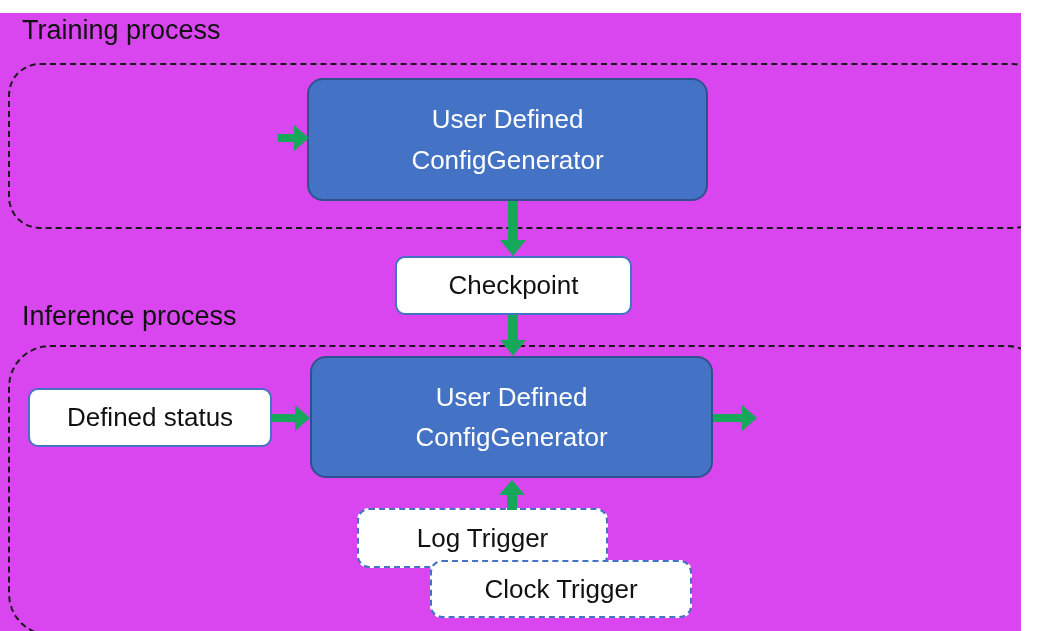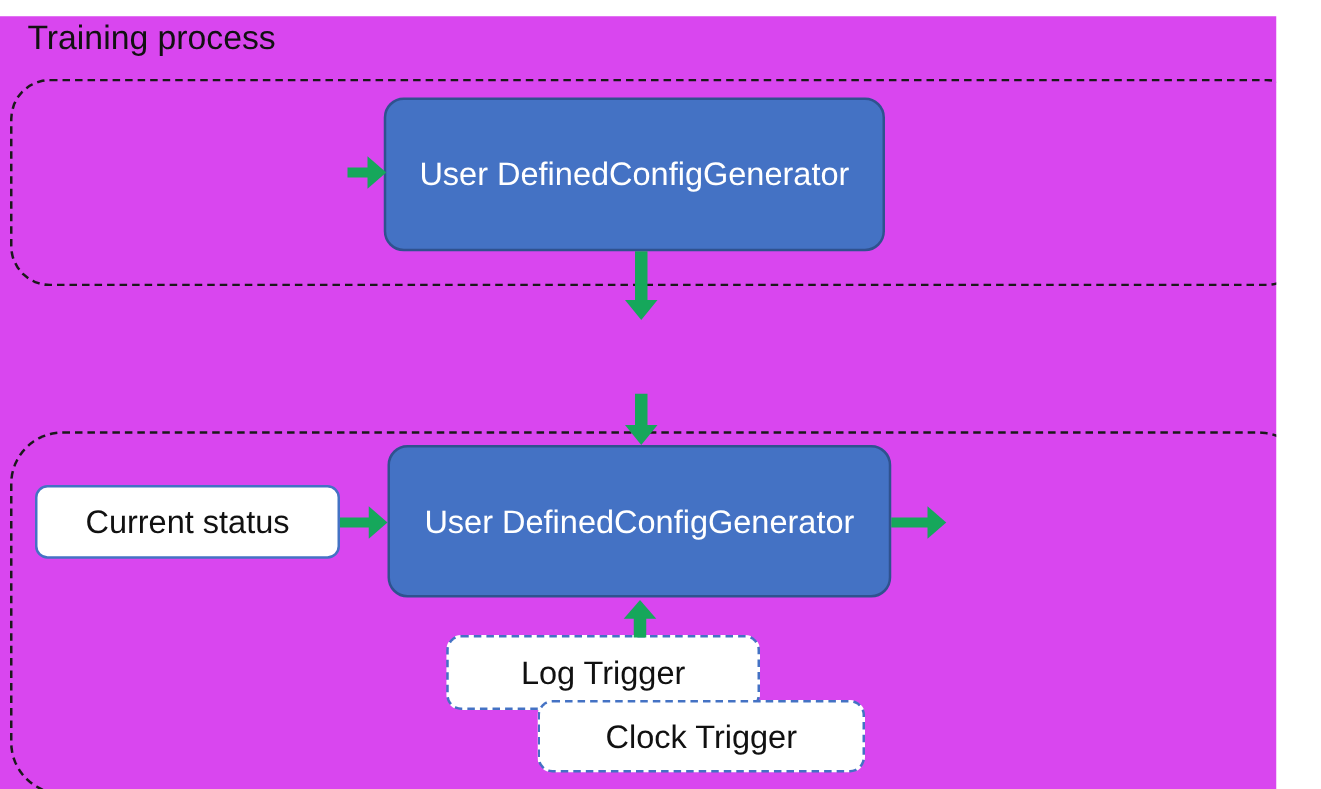--- a/index.html
+++ b/index.html
@@ -39,21 +39,21 @@
     color: #111111;
     white-space: nowrap;
     box-sizing: border-box;
   }
   .blue-box {
     position: absolute;
     background: #4472C4;
     border: 2px solid #2F528F;
     border-radius: 16px;
     display: flex;
-    flex-direction: row;
+    flex-direction: column;
     align-items: center;
     justify-content: center;
     color: #ffffff;
     font-size: 26px;
     line-height: 1.55;
     box-sizing: border-box;
     text-align: center;
   }
   .trigger-box {
     position: absolute;
@@ -126,30 +126,32 @@
   <div class="arrow right" style="left:278px; top:112px; width:31px; height:26px;">
     <span class="shaft" style="width:18px;"></span>
     <span class="head" style="left:16px;"></span>
   </div>
 
   <div class="arrow down" style="left:500px; top:188px; width:26px; height:55px;">
     <span class="shaft" style="height:40px;"></span>
     <span class="head" style="top:39px;"></span>
   </div>
 
+  <div class="white-box" style="left:395px; top:243px; width:237px; height:59px;">Checkpoint</div>
 
   <div class="arrow down" style="left:500px; top:302px; width:26px; height:41px;">
     <span class="shaft" style="height:26px;"></span>
     <span class="head" style="top:25px;"></span>
   </div>
 
+  <div class="section-title" style="left:22px; top:288px;">Inference process</div>
 
   <div class="dashed-container" style="left:8px; top:332px; width:1037px; height:287px; border-radius:42px;"></div>
 
-  <div class="white-box" style="left:28px; top:375px; width:244px; height:59px;">Current status</div>
+  <div class="white-box" style="left:28px; top:375px; width:244px; height:59px;">Defined status</div>
 
   <div class="blue-box" style="left:310px; top:343px; width:403px; height:122px;">
     <span>User Defined</span>
     <span>ConfigGenerator</span>
   </div>
 
 
   <div class="arrow right" style="left:272px; top:392px; width:38px; height:26px;">
     <span class="shaft" style="width:25px;"></span>
     <span class="head" style="left:23px;"></span>

